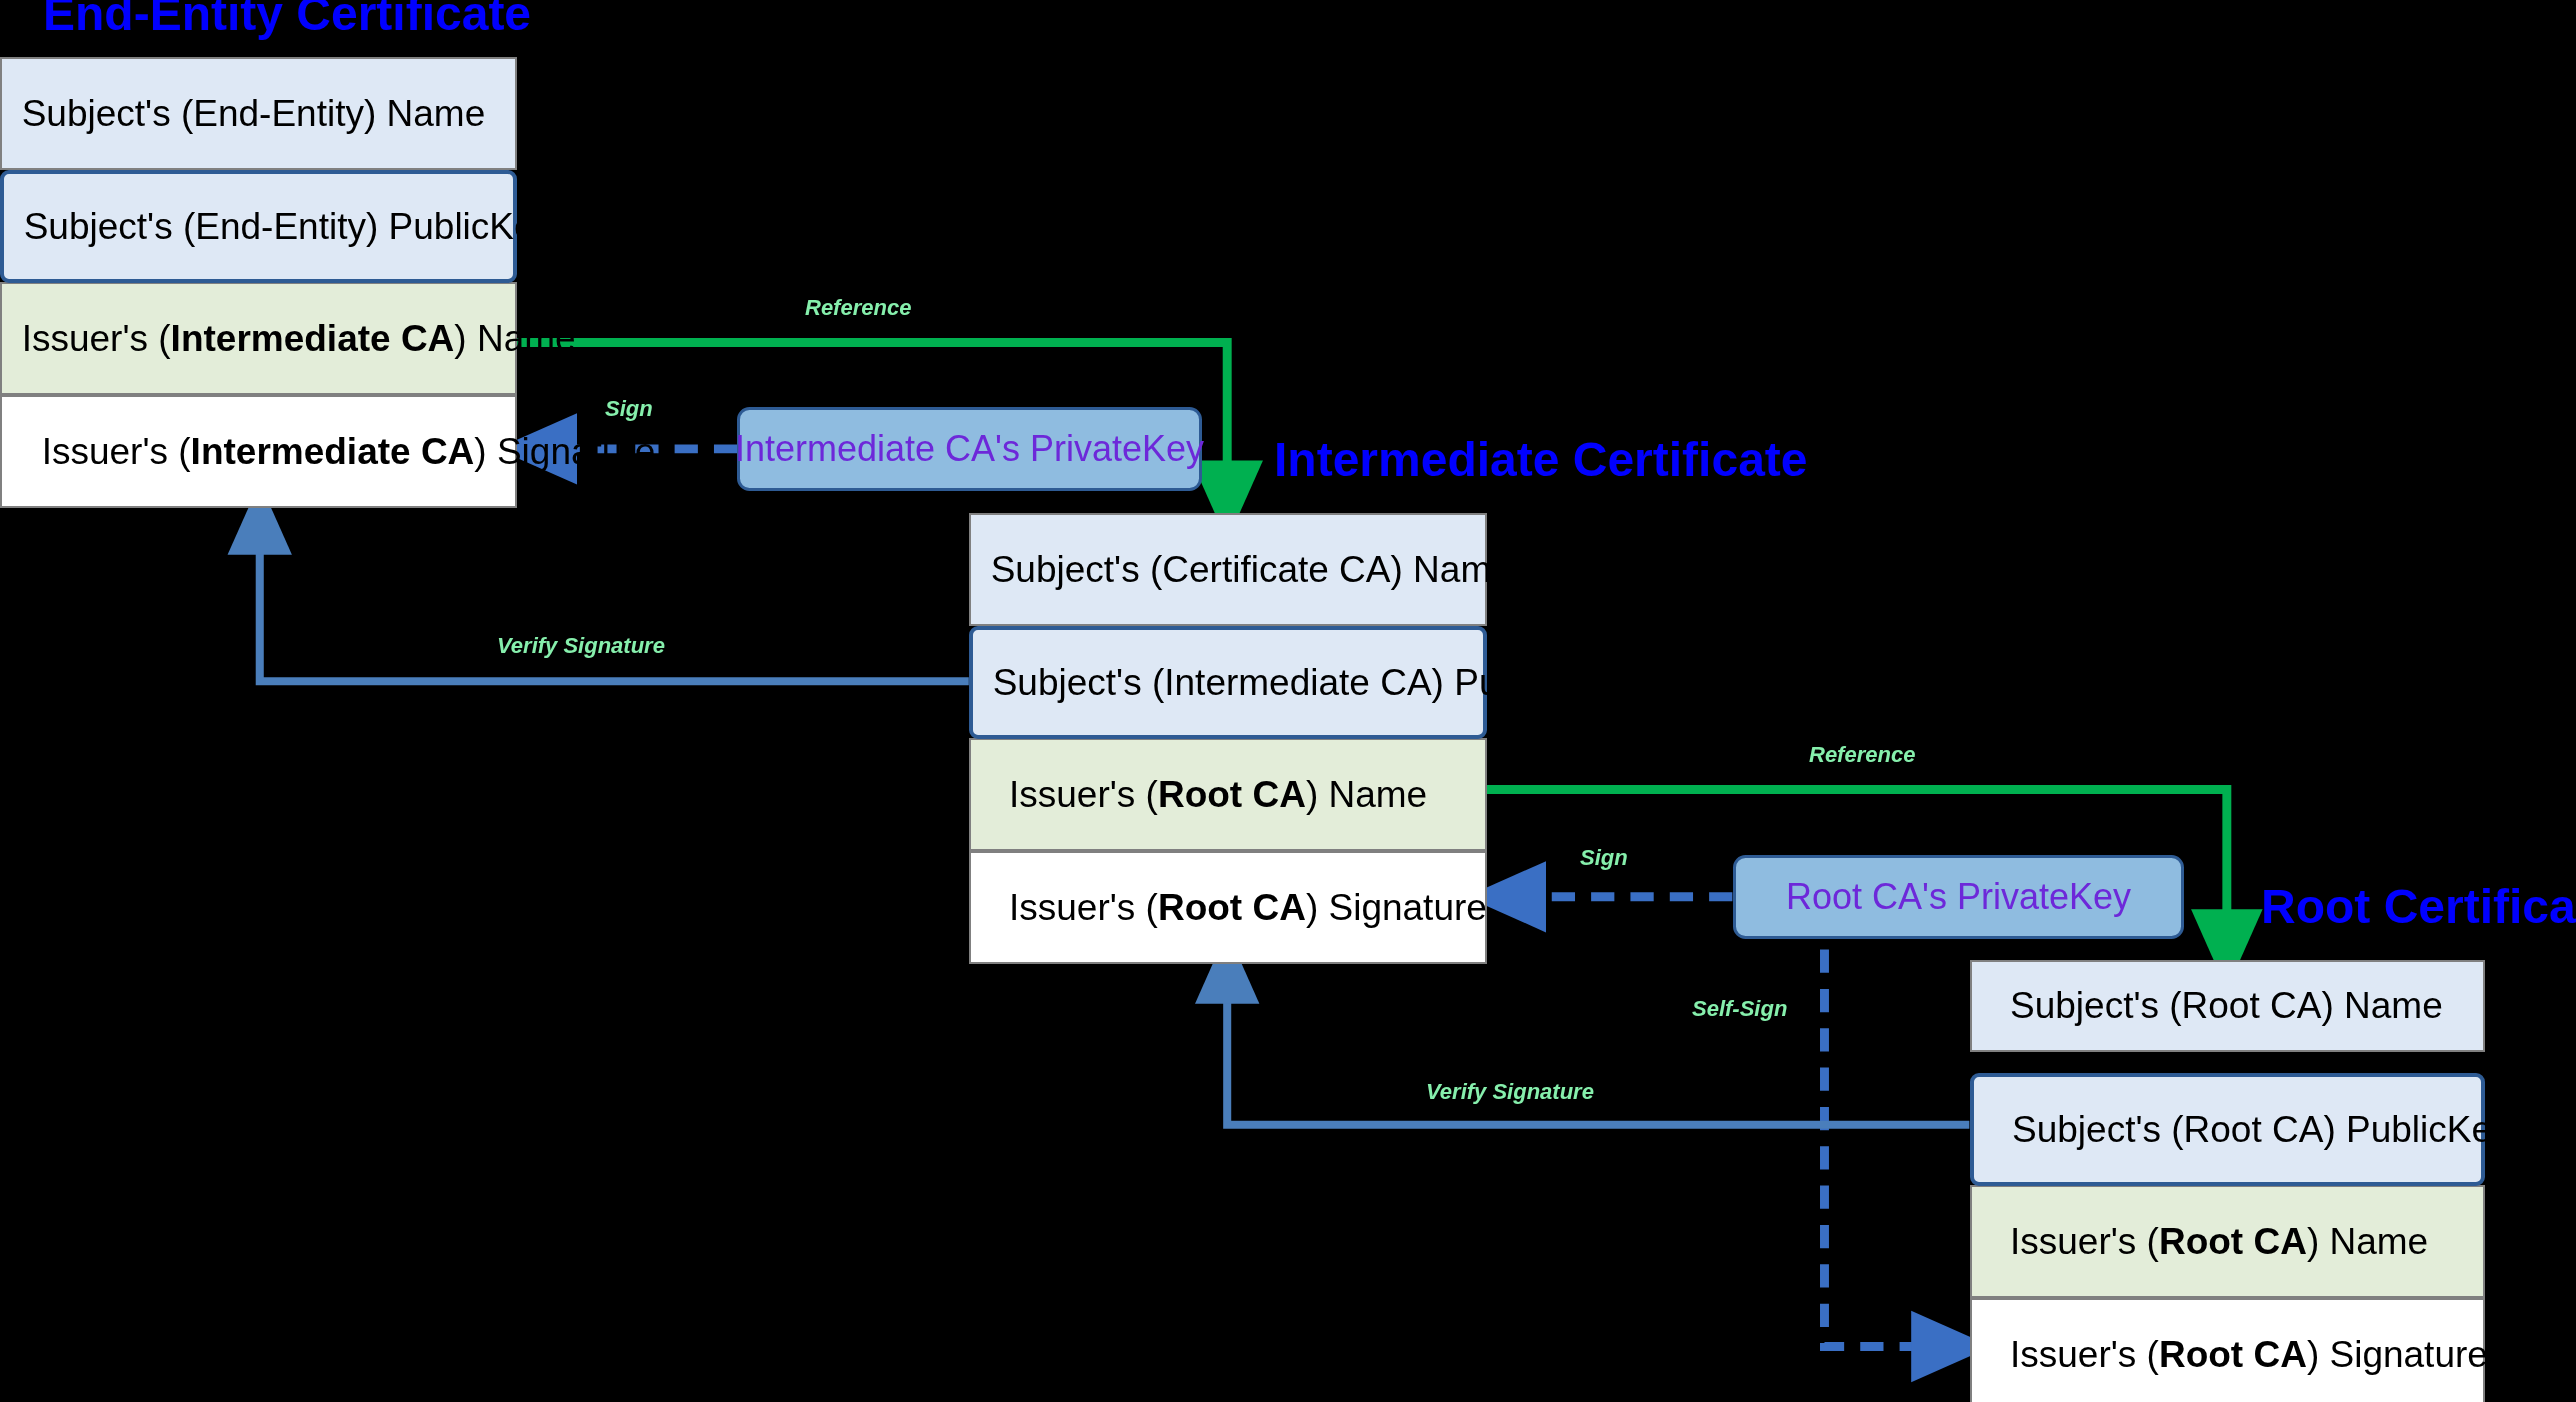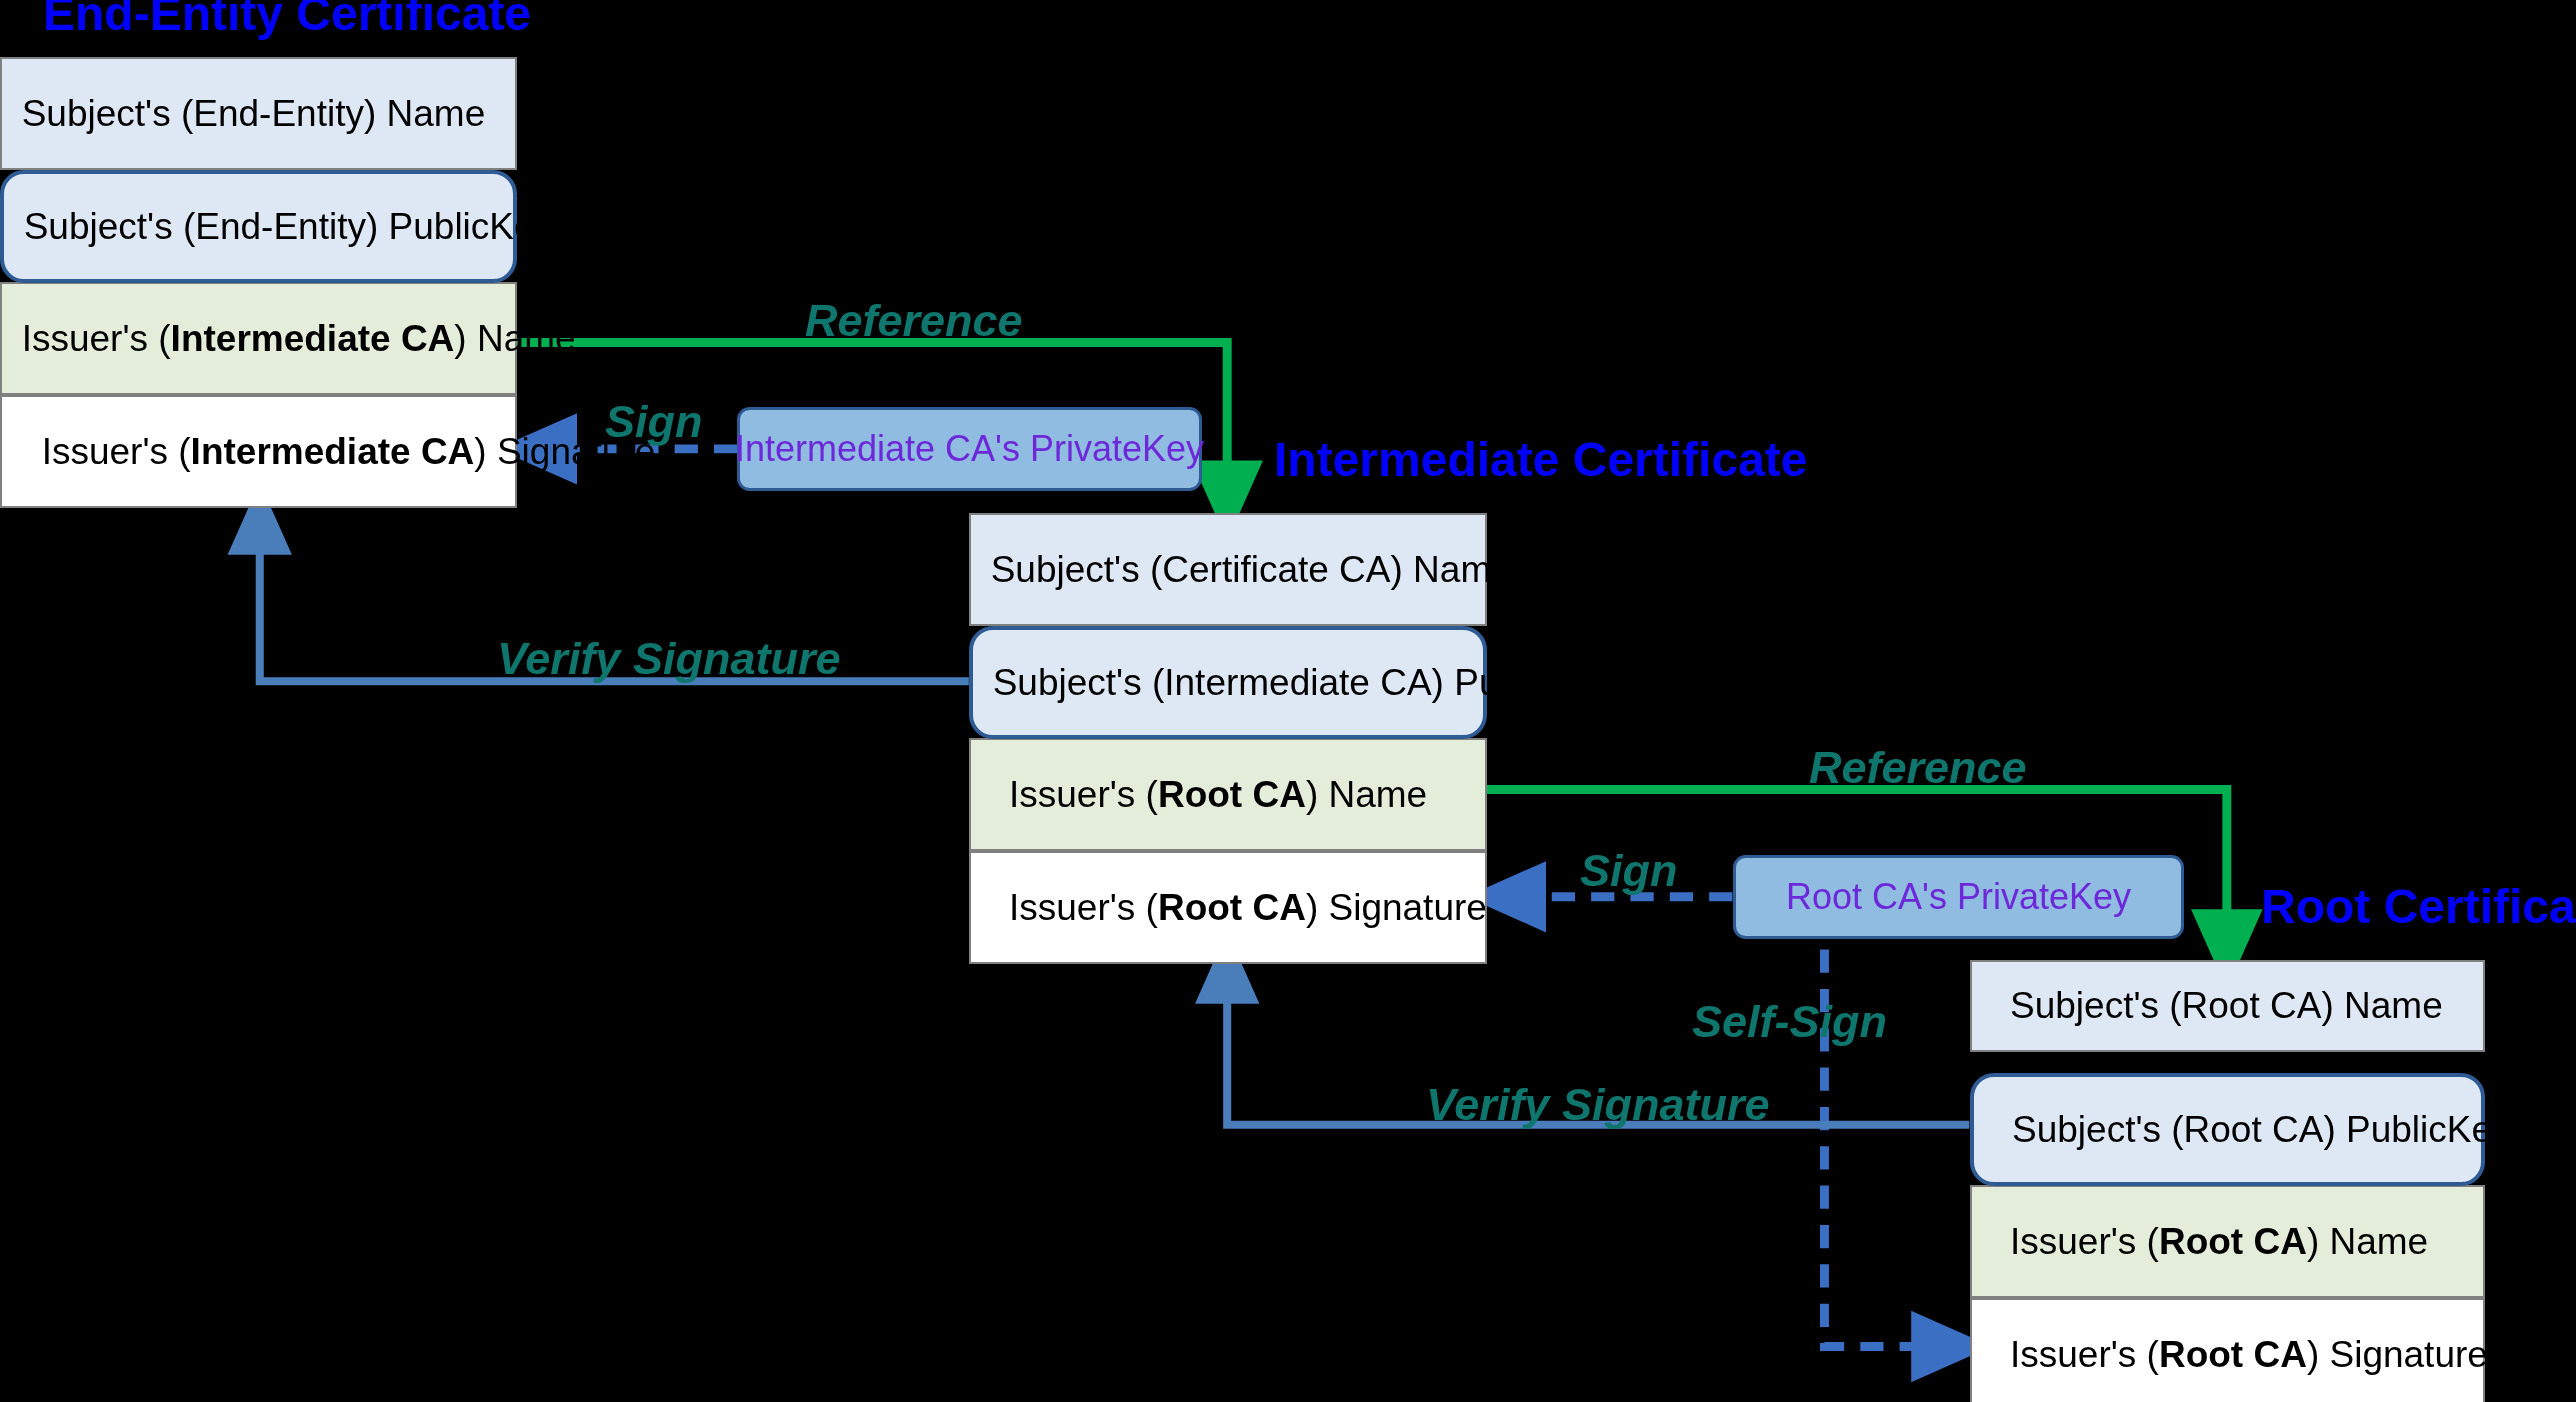--- a/index.html
+++ b/index.html
@@ -36,21 +36,21 @@
     color: #000000;
     white-space: nowrap;
   }
   .row-name {
     background: #DEE8F5;
     border: 2.7px solid #808080;
   }
   .row-pubkey {
     background: #DEE8F5;
     border: 4.5px solid #2E5B94;
-    border-radius: 24px;
+    border-radius: 9px;
     z-index: 4;
   }
   .row-issuername {
     background: #E3EDD9;
     border: 2.7px solid #808080;
   }
   .row-issuersig {
     background: #FFFFFF;
     border: 2.7px solid #808080;
   }
@@ -80,22 +80,22 @@
     position: absolute;
     color: #0000FF;
     font-size: 48px;
     font-weight: bold;
     white-space: nowrap;
     z-index: 7;
   }
   
   .edge-label {
     position: absolute;
-    color: #0f766e;
-    font-size: 45px;
+    color: #86efac;
+    font-size: 22px;
     font-style: italic;
     font-weight: bold;
     white-space: nowrap;
     z-index: 8;
   }
 </style>
 </head>
 <body>
 
 <div id="stage">

